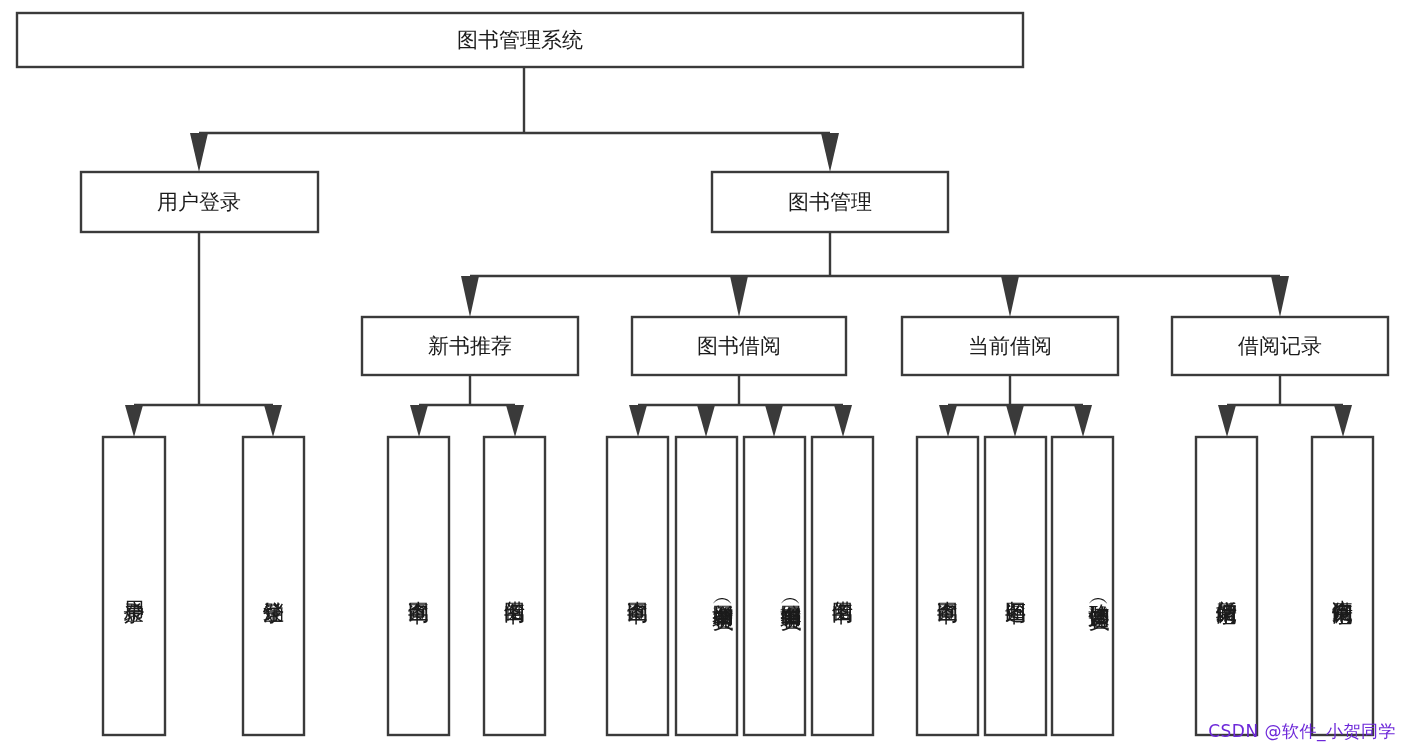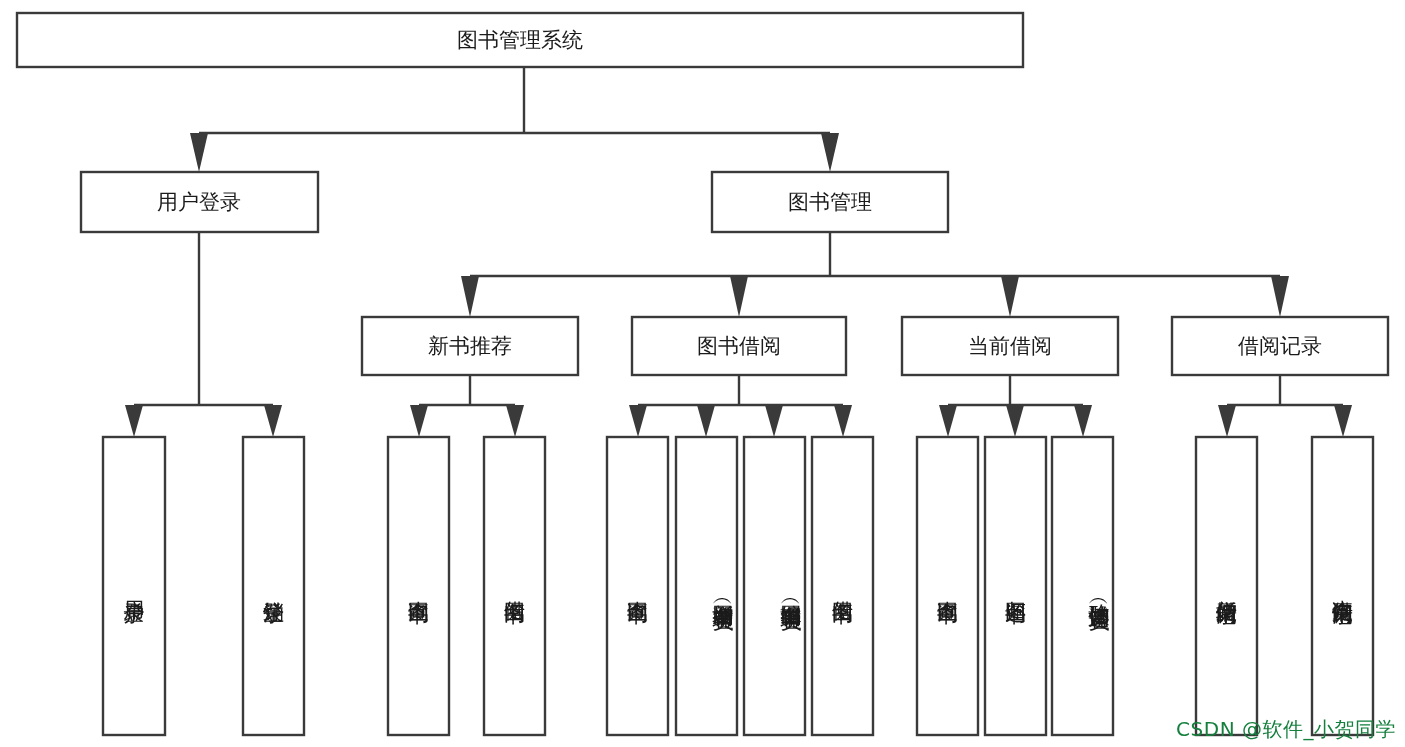--- a/index.html
+++ b/index.html
@@ -63,22 +63,22 @@
     color: #1b1b1b;
     letter-spacing: 1px;
     white-space: nowrap;
     pointer-events: none;
   }
   #watermark {
     position: absolute;
     right: 8px;
     bottom: 4px;
     font-family: "DejaVu Sans", "Liberation Sans", sans-serif;
-    font-size: 20px;
-    color: #15803d;
+    font-size: 17px;
+    color: #6d28d9;
     white-space: nowrap;
     letter-spacing: 0.5px;
   }
 </style>
 </head>
 <body>
 
 <div id="diagram-root">
 
   <svg id="flowchart" viewBox="0 0 1405 747">

